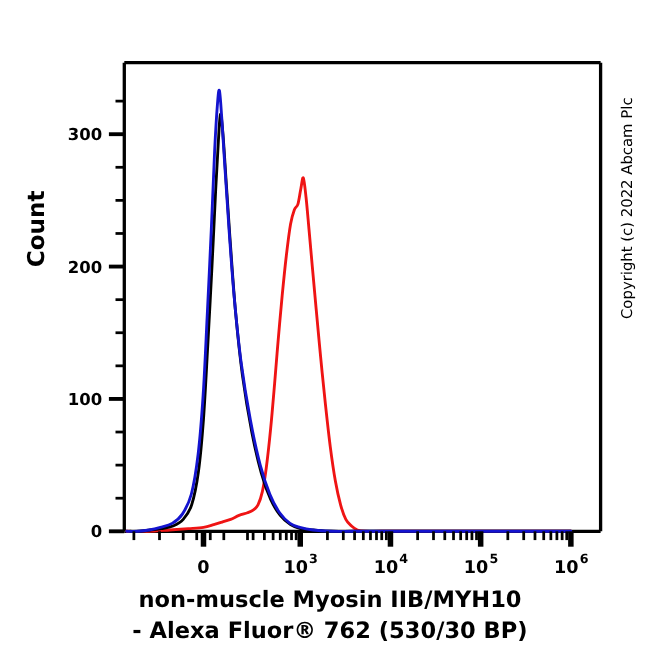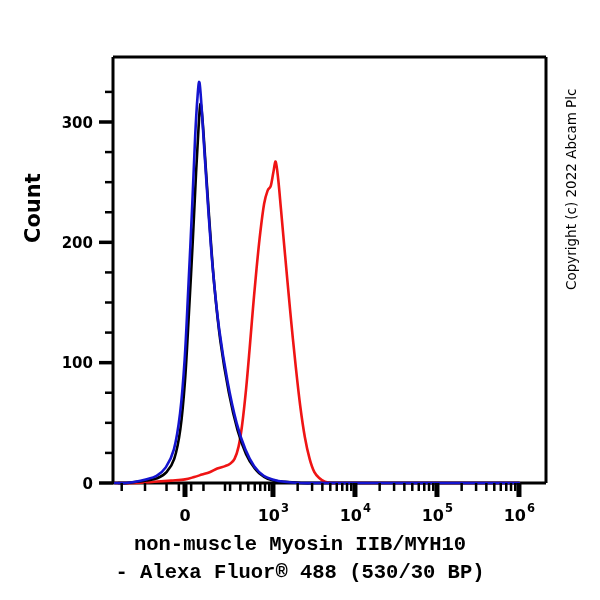--- a/index.html
+++ b/index.html
@@ -51,21 +51,21 @@
     position: absolute;
     left: 60px;
     top: 531px;
     width: 480px;
     text-align: center;
     font-size: 20.5px;
     font-weight: bold;
     color: #000000;
     line-height: 28px;
   }
-  .title-line { display: block; font-family: Liberation Mono, monospace; }
+  .title-line { display: block; }
   .ytick-text {
     font-family: "DejaVu Sans", "Liberation Sans", sans-serif;
     font-size: 15px;
     font-weight: bold;
     fill: #000000;
   }
   .xtick-base {
     font-family: "DejaVu Sans", "Liberation Sans", sans-serif;
     font-size: 16px;
     font-weight: bold;
@@ -185,16 +185,16 @@
         </g>
       </g>
   </svg>
 
   <div class="axis-label-y">Count</div>
 
   <div class="copyright">Copyright (c) 2022 Abcam Plc</div>
 
   <div class="chart-title">
     <span class="title-line">non-muscle Myosin IIB/MYH10</span>
-    <span class="title-line">- Alexa Fluor® 488 (530/30 BP)</span>
+    <span class="title-line">- Alexa Fluor® 762 (530/30 BP)</span>
   </div>
 
 </div>
 
 </body></html>

